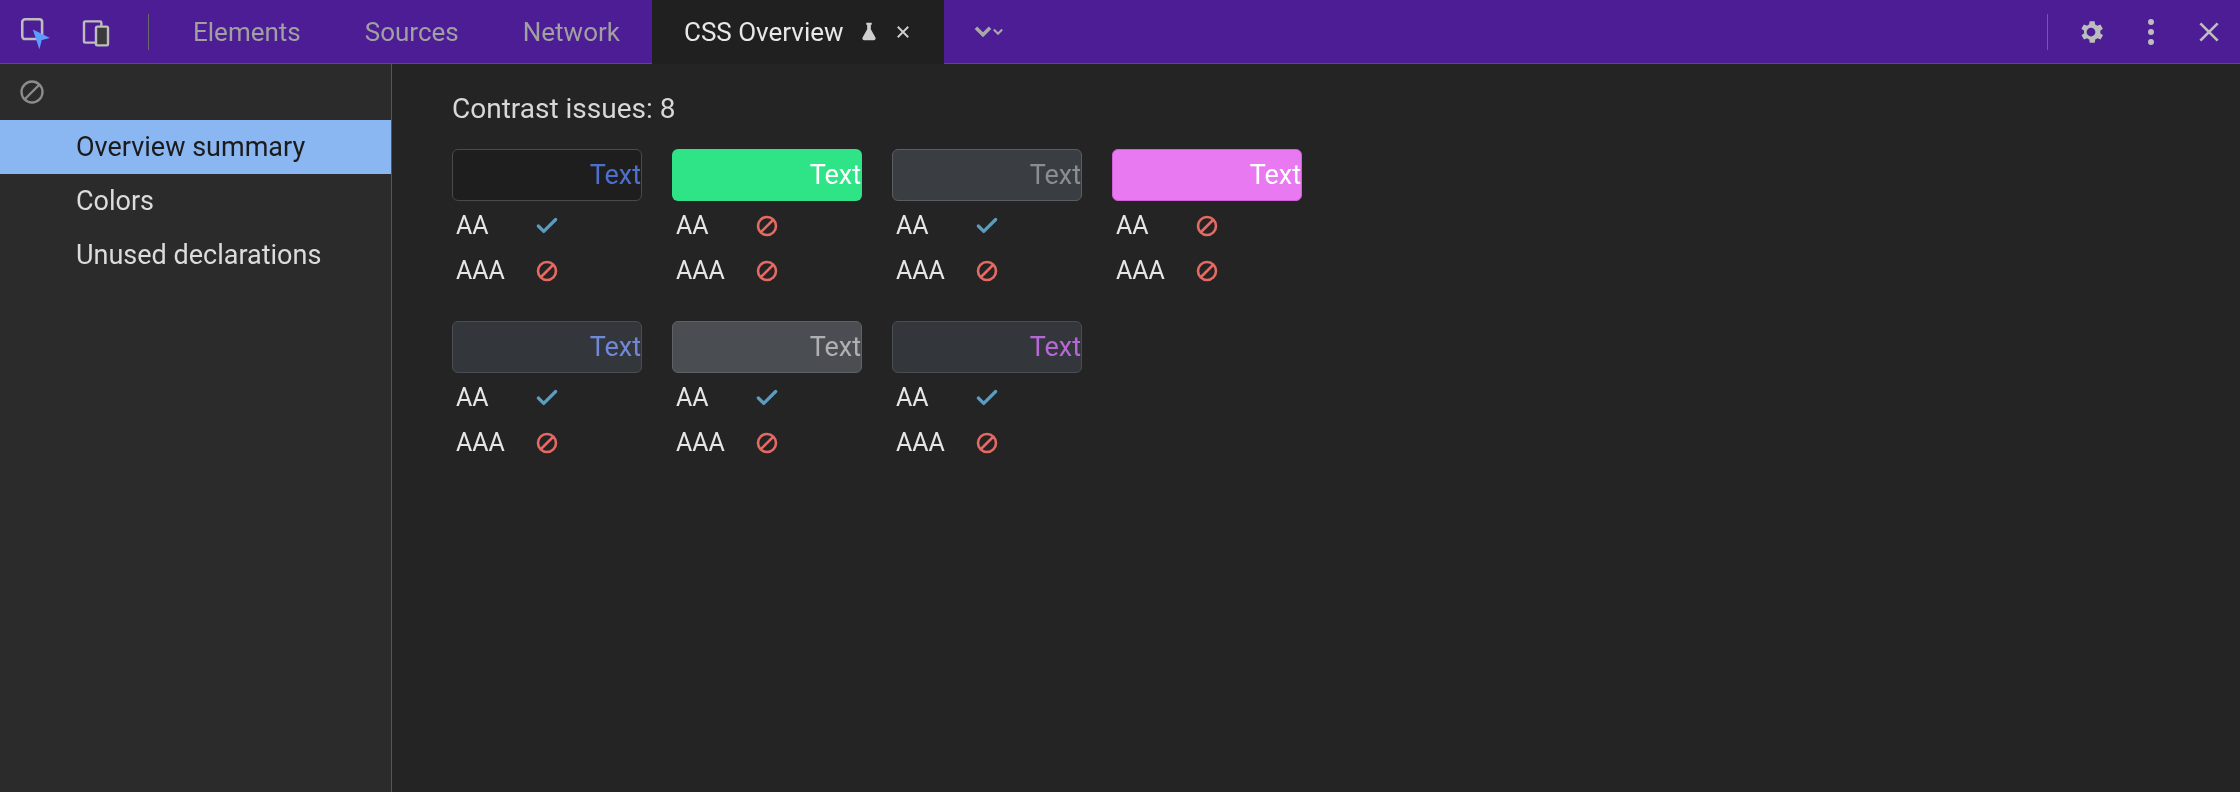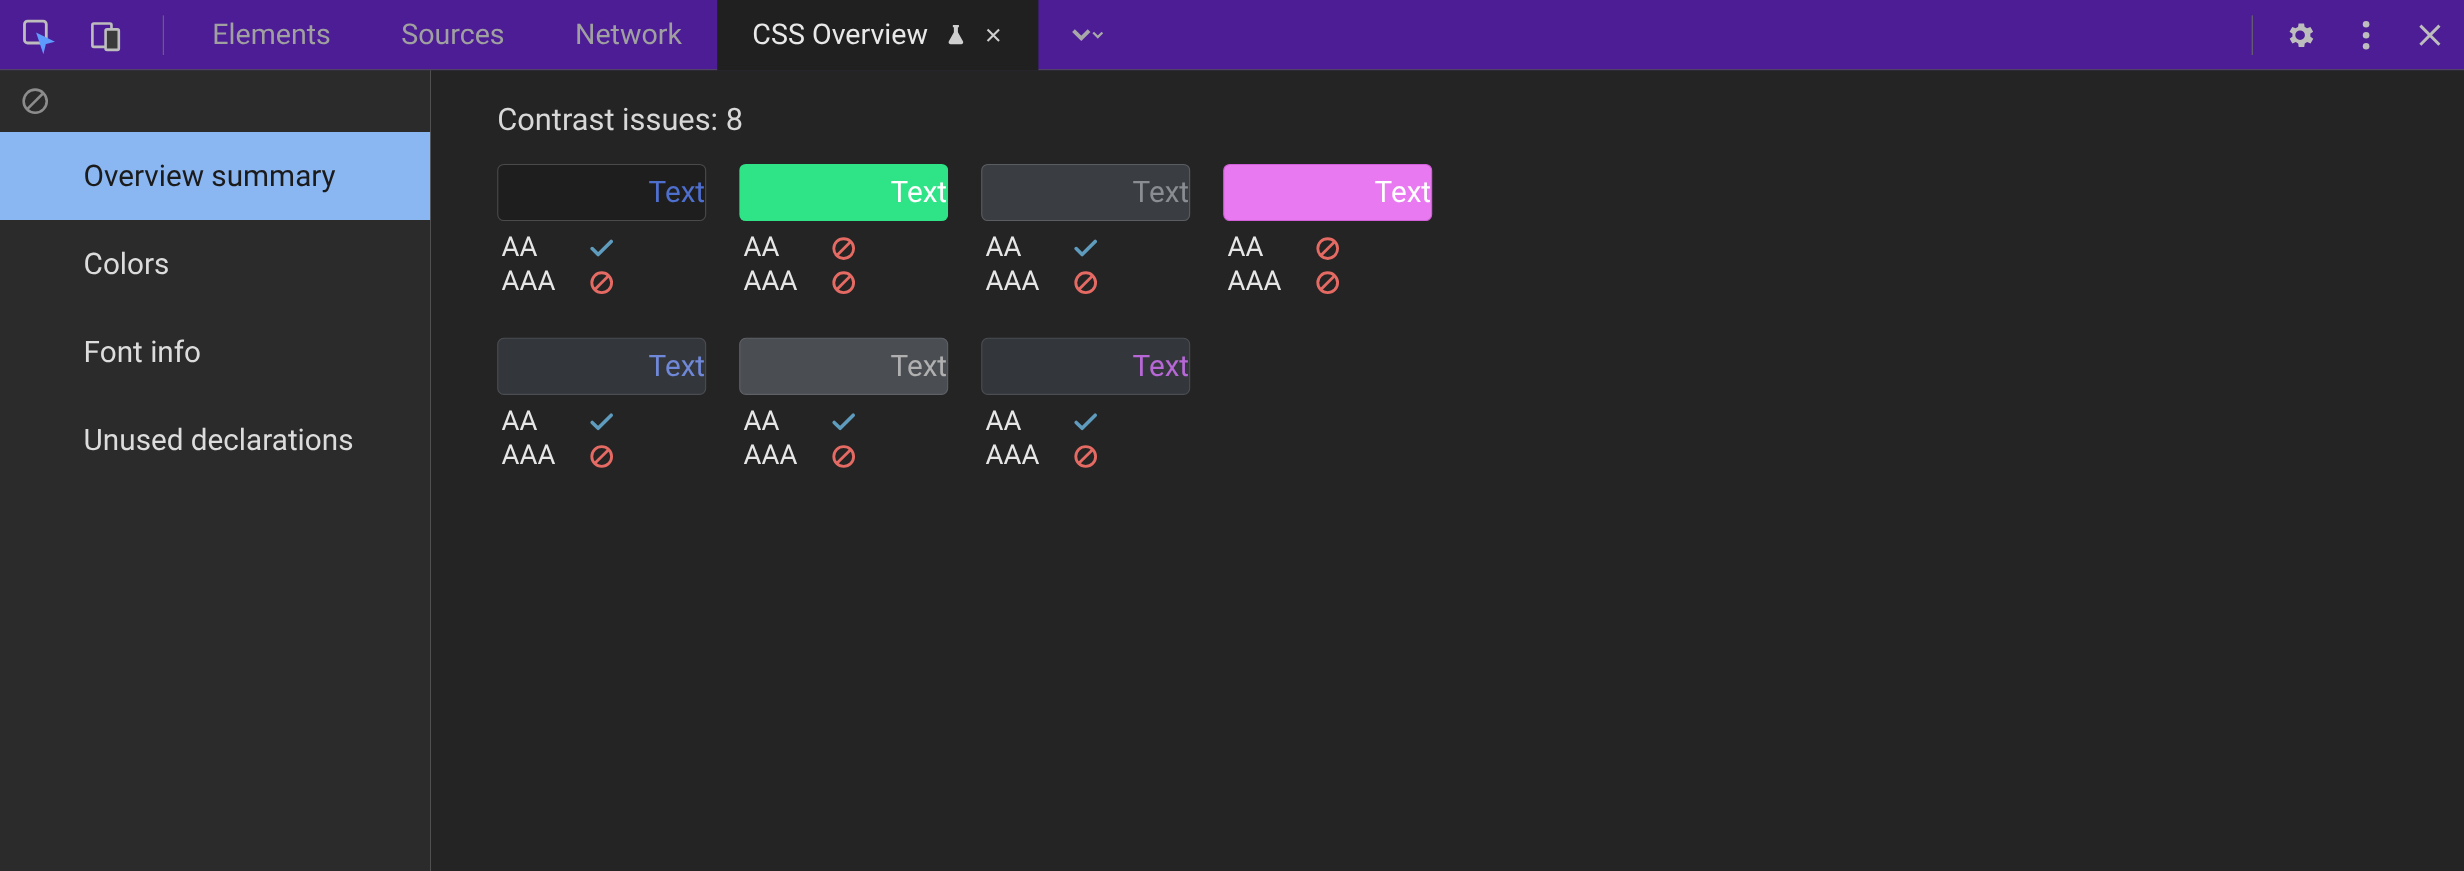--- a/index.html
+++ b/index.html
@@ -88,21 +88,21 @@
     display: flex;
     flex-direction: column;
   }
   .sidebar-toolbar {
     height: 56px;
     display: flex;
     align-items: center;
     padding-left: 18px;
   }
   .sidebar-item {
-    height: 80px;
+    height: 54px;
     display: flex;
     align-items: center;
     padding-left: 76px;
     font-size: 27px;
     color: #dcdcdc;
     cursor: pointer;
   }
   .sidebar-item.selected {
     background: #8ab6f2;
     color: #1b1b1b;
@@ -136,21 +136,21 @@
     border-radius: 6px;
     display: flex;
     align-items: center;
     justify-content: flex-end;
     font-size: 27px;
     cursor: pointer;
   }
   .contrast-rows {
     display: flex;
     flex-direction: column;
-    gap: 2px;
+    gap: 16px;
     padding-left: 4px;
   }
   .contrast-row {
     display: flex;
     align-items: center;
     font-size: 25px;
     color: #e6e6e6;
   }
   .contrast-label {
     width: 78px;
@@ -257,23 +257,20 @@
       </span>
     </div>
 
     <div class="sidebar-item selected">
       <span>Overview summary</span>
     </div>
     <div class="sidebar-item">
       <span>Colors</span>
     </div>
     <div class="sidebar-item">
-      <span>Font info</span>
-    </div>
-    <div class="sidebar-item">
       <span>Unused declarations</span>
     </div>
   </div>
 
   <div class="main">
     <div class="section-title">Contrast issues: 8</div>
     <div class="swatch-grid" id="swatch-grid">
         <div class="swatch">
     <div class="swatch-chip" style="background:#1e1e1e; color:#4f6fcf; border:1px solid #4a4a4a;">
       <span>Text</span>

